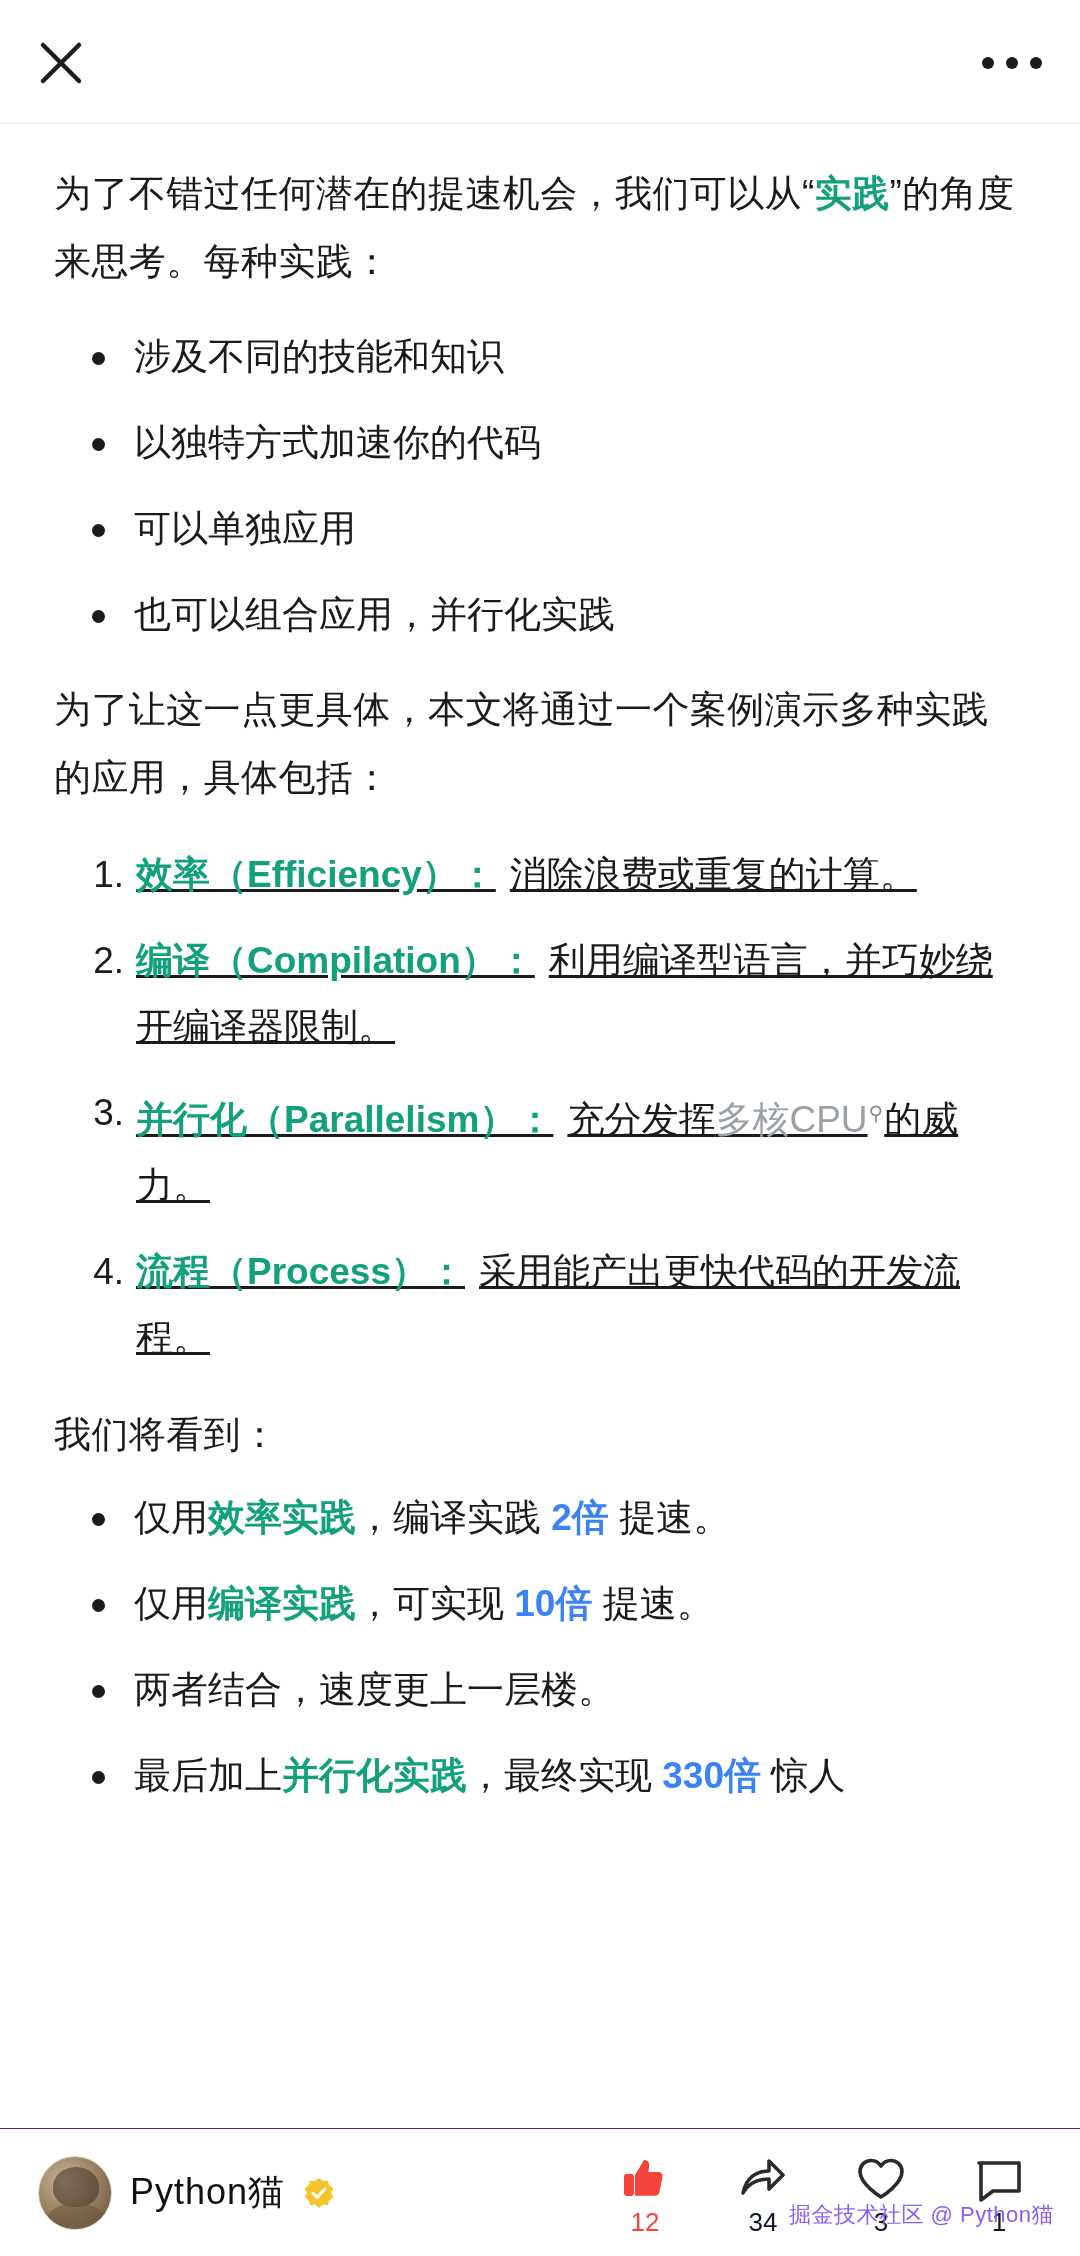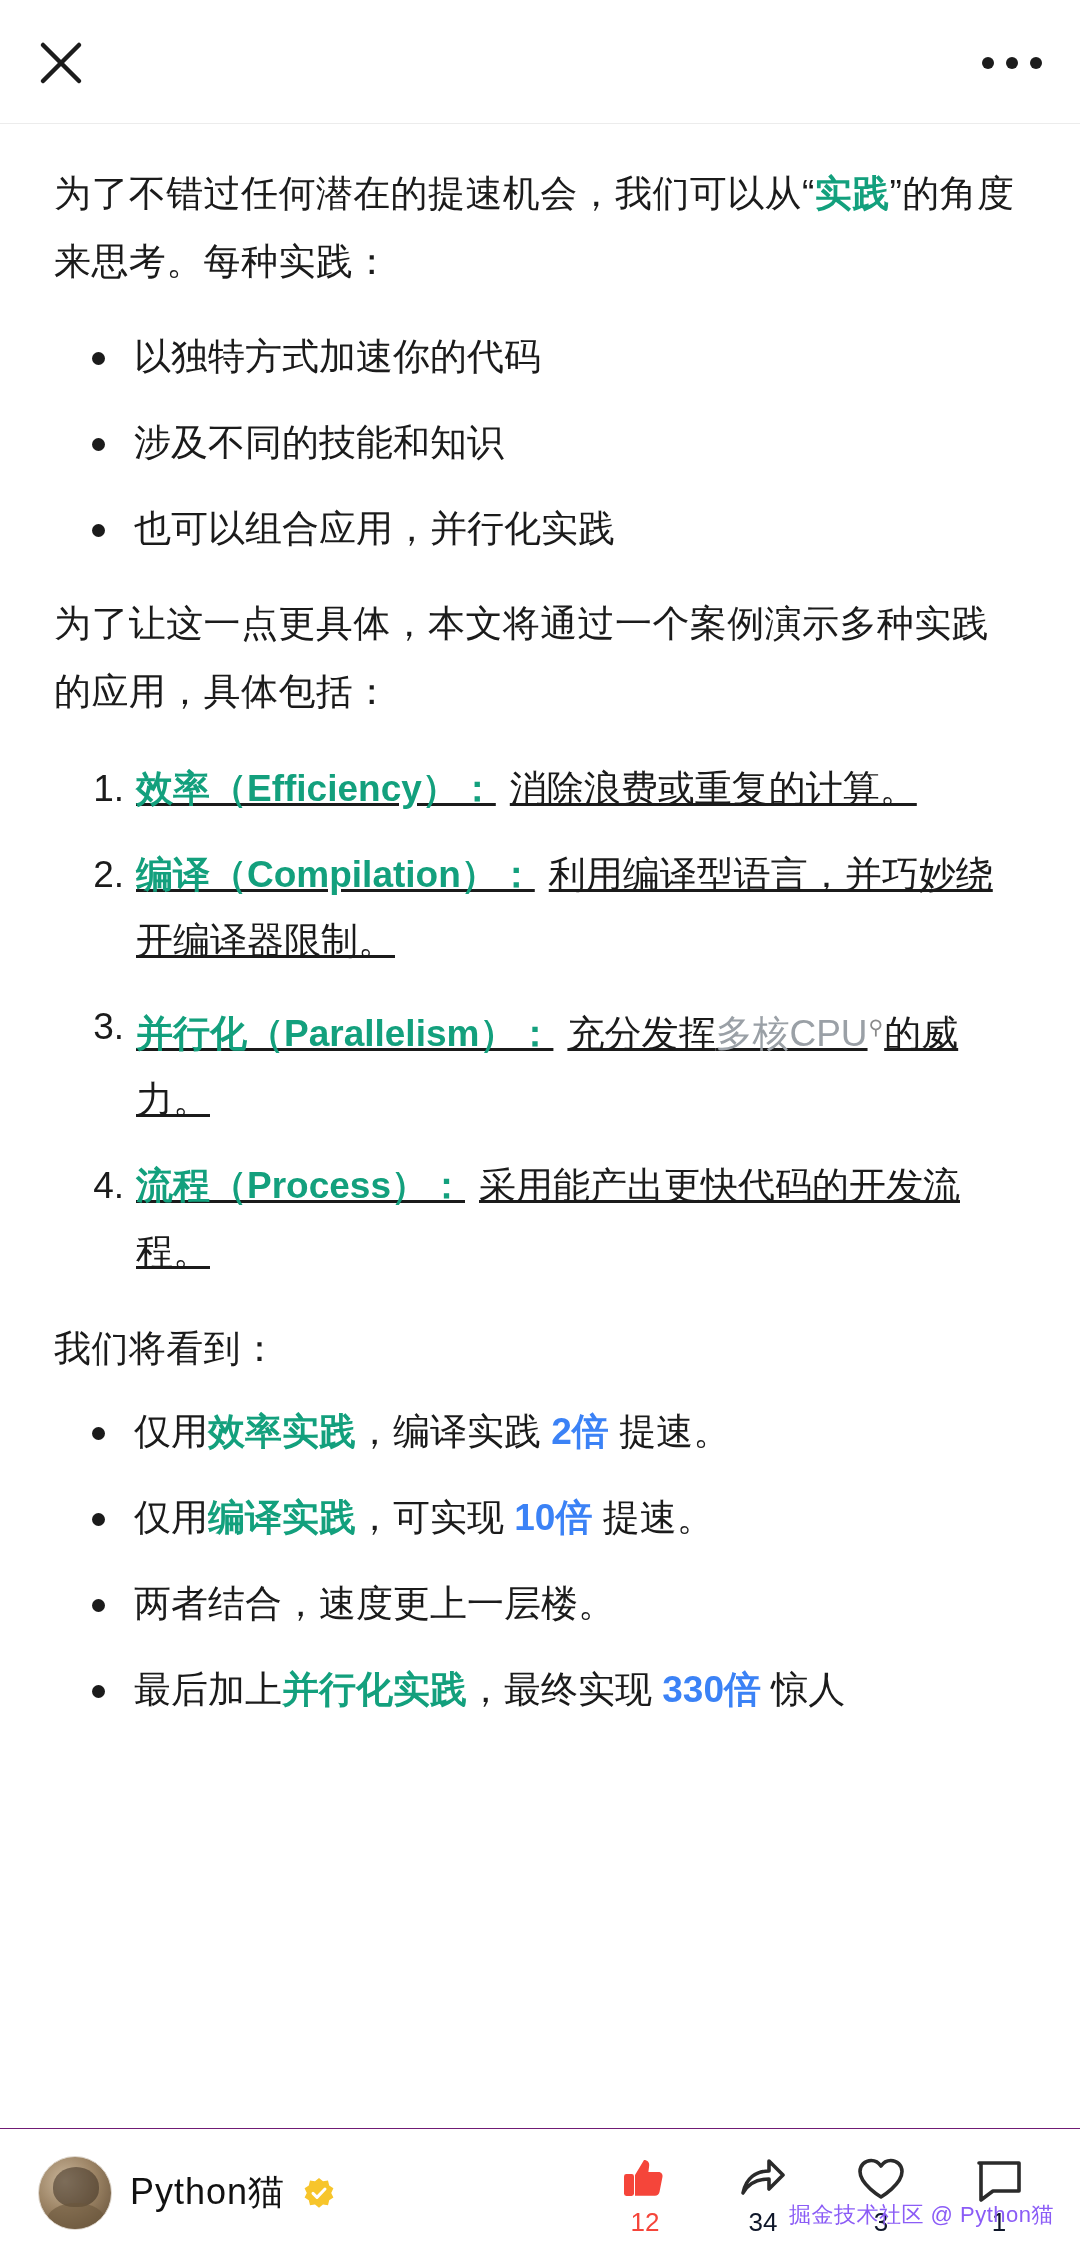--- a/index.html
+++ b/index.html
@@ -226,22 +226,23 @@
         <circle cx="55" cy="8" r="6" fill="#1c1c1c"></circle>
       </svg>
     </div>
   </div>
 
   <div class="content">
 
     <p class="para"><span>为了不错过任何潜在的提速机会，我们可以从“</span><span class="hl">实践</span><span>”的角度来思考。每种实践：</span></p>
 
     <ul class="bullets">
+      <li><span>涉及不同的技能和知识</span></li>
       <li><span>以独特方式加速你的代码</span></li>
-      <li><span>涉及不同的技能和知识</span></li>
+      <li><span>可以单独应用</span></li>
       <li><span>也可以组合应用，并行化实践</span></li>
     </ul>
 
     <p class="para">为了让这一点更具体，本文将通过一个案例演示多种实践的应用，具体包括：</p>
 
     <ol class="ordered">
       <li>
         <span class="term">效率（Efficiency）：</span><span class="gap-sm"></span><span>消除浪费或重复的计算。</span>
       </li>
       <li>

